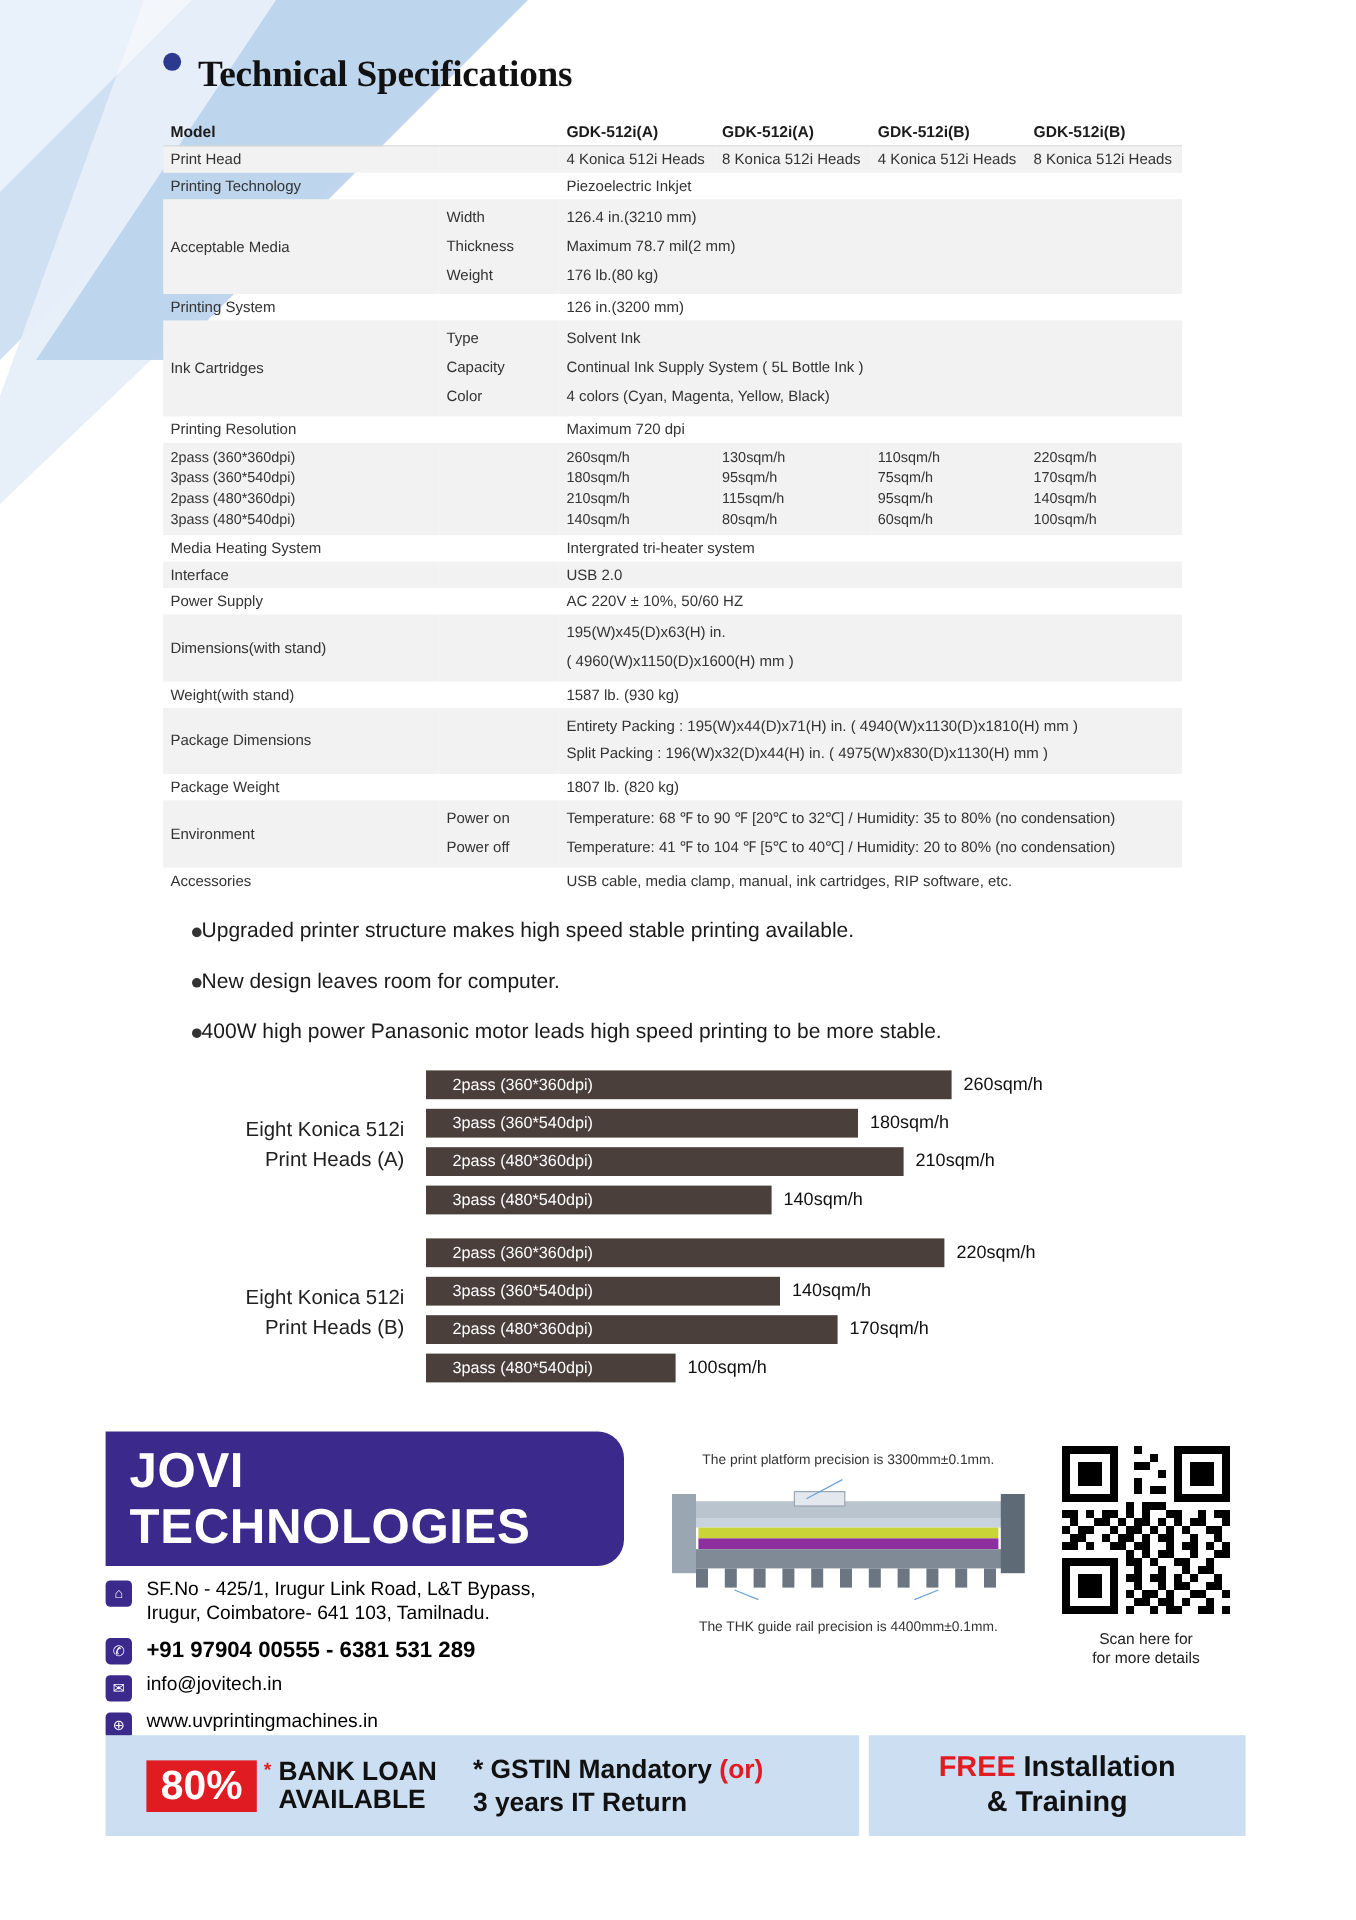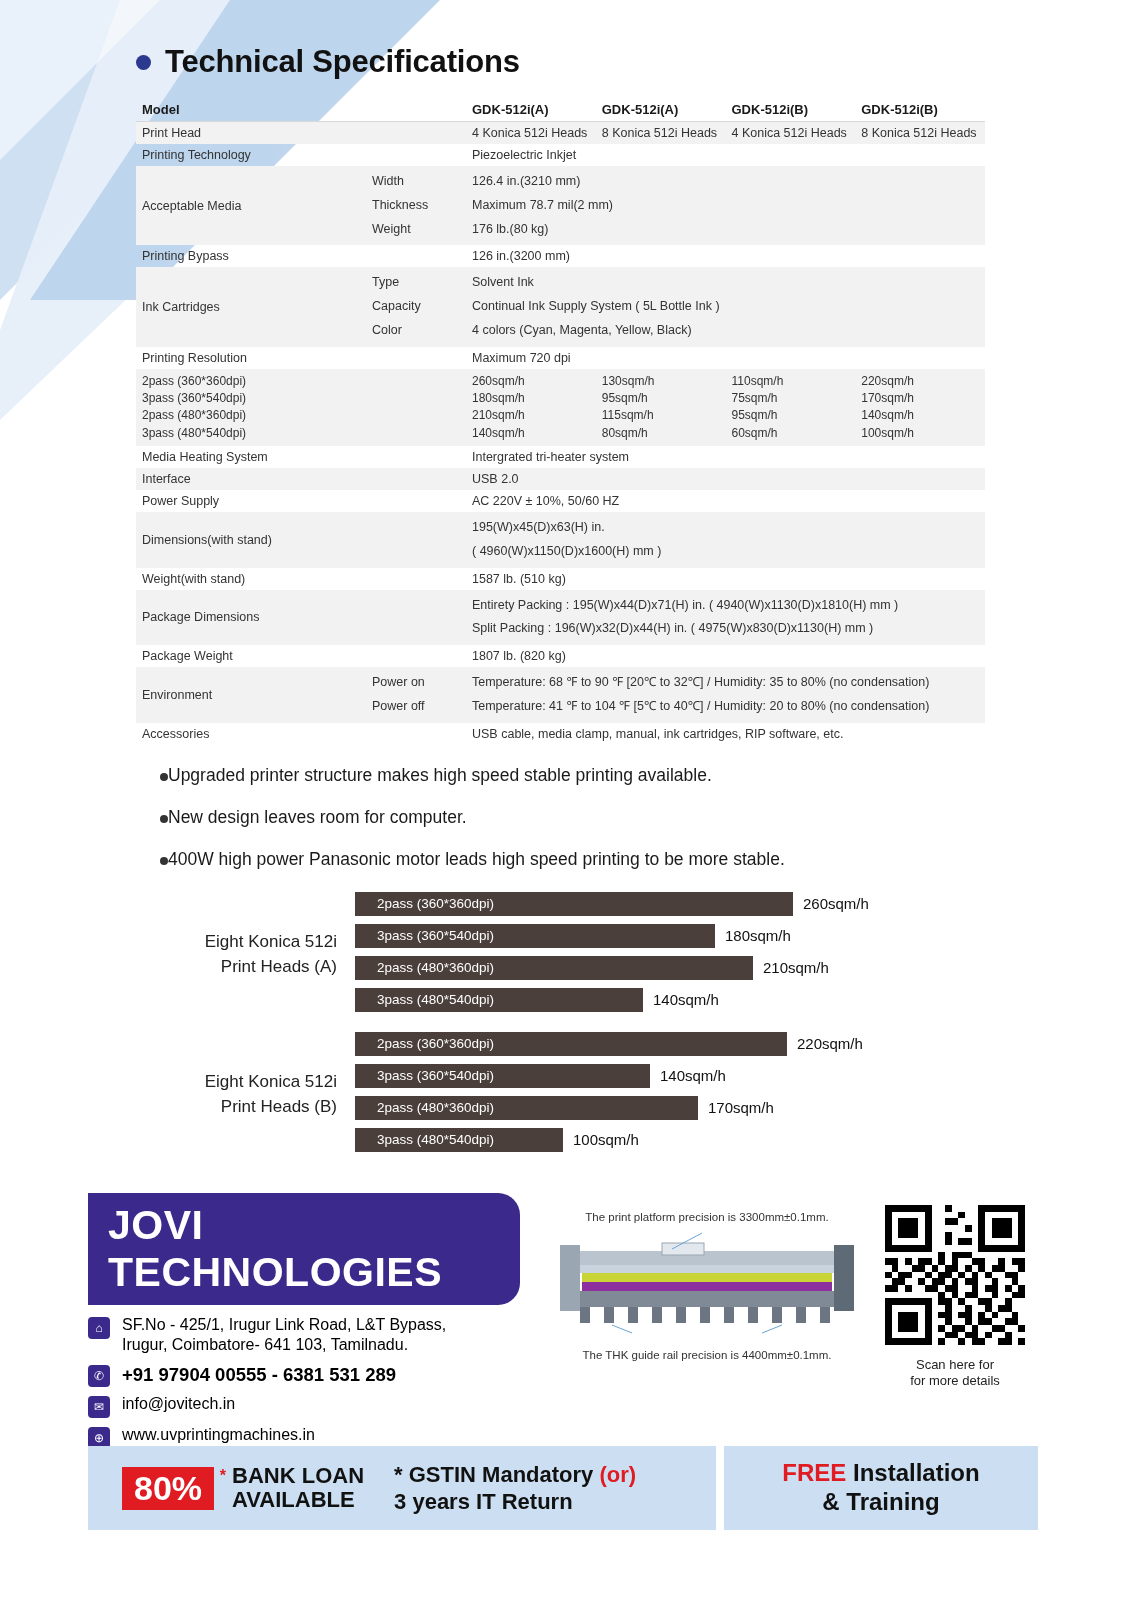--- a/index.html
+++ b/index.html
@@ -12,21 +12,21 @@
     overflow:hidden;
     color:#222;
   }
   
   .corner-deco { position:absolute; top:0; left:0; width:440px; height:420px; overflow:hidden; z-index:0; }
   .corner-deco svg { display:block; }
 
   .page { position:relative; z-index:2; }
 
   
-  .title-row { display:flex; align-items:center; gap:14px; padding:44px 0 18px 136px; }
+  .title-row { display:flex; gap:14px; padding:44px 0 18px 136px;font-family:Liberation Serif, serif; }
   .title-bullet { width:15px; height:15px; border-radius:50%; background:#2b3a8f; display:inline-block; }
   .title-text { font-size:31px; font-weight:bold; color:#111; letter-spacing:-0.2px; }
 
   
   .spec-wrap { margin:0 145px 0 136px; }
   table.spec { width:100%; border-collapse:collapse; font-size:12.5px; color:#333; }
   table.spec td { padding:4px 6px; vertical-align:middle; }
   .row-head td { font-weight:bold; color:#1a1a1a; font-size:13px; padding:7px 6px; border-bottom:1px solid #d8d8d8; }
   .zebra { background:#f2f2f2; }
   .c-label { width:230px; padding-left:10px; }
@@ -136,21 +136,21 @@
           <div>Thickness</div>
           <div>Weight</div>
         </td>
         <td colspan="4" class="val-cell">
           <div>126.4 in.(3210 mm)</div>
           <div>Maximum 78.7 mil(2 mm)</div>
           <div>176 lb.(80 kg)</div>
         </td>
       </tr>
       <tr>
-        <td class="c-label">Printing Bypass</td>
+        <td class="c-label">Printing System</td>
         <td class="c-sub"></td>
         <td colspan="4">126 in.(3200 mm)</td>
       </tr>
       <tr class="zebra">
         <td class="c-label">Ink Cartridges</td>
         <td class="c-sub sub-cell">
           <div>Type</div>
           <div>Capacity</div>
           <div>Color</div>
         </td>
@@ -207,21 +207,21 @@
         <td class="c-label">Dimensions(with stand)</td>
         <td class="c-sub"></td>
         <td colspan="4" class="val-cell">
           <div>195(W)x45(D)x63(H) in.</div>
           <div>( 4960(W)x1150(D)x1600(H) mm )</div>
         </td>
       </tr>
       <tr>
         <td class="c-label">Weight(with stand)</td>
         <td class="c-sub"></td>
-        <td colspan="4">1587 lb. (510 kg)</td>
+        <td colspan="4">1587 lb. (930 kg)</td>
       </tr>
       <tr class="zebra">
         <td class="c-label">Package Dimensions</td>
         <td class="c-sub"></td>
         <td colspan="4" class="val-cell">
           <div>Entirety Packing : 195(W)x44(D)x71(H) in. ( 4940(W)x1130(D)x1810(H) mm )</div>
           <div>Split Packing :  196(W)x32(D)x44(H) in. ( 4975(W)x830(D)x1130(H) mm )</div>
         </td>
       </tr>
       <tr>

